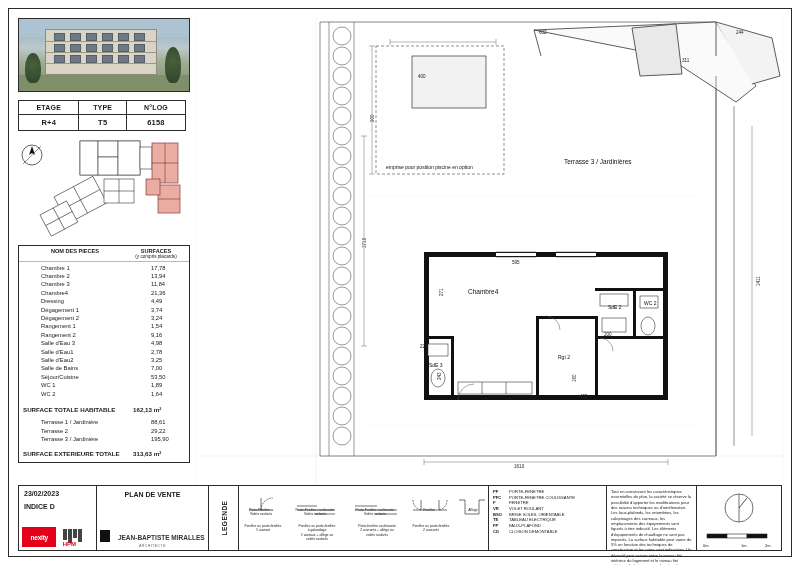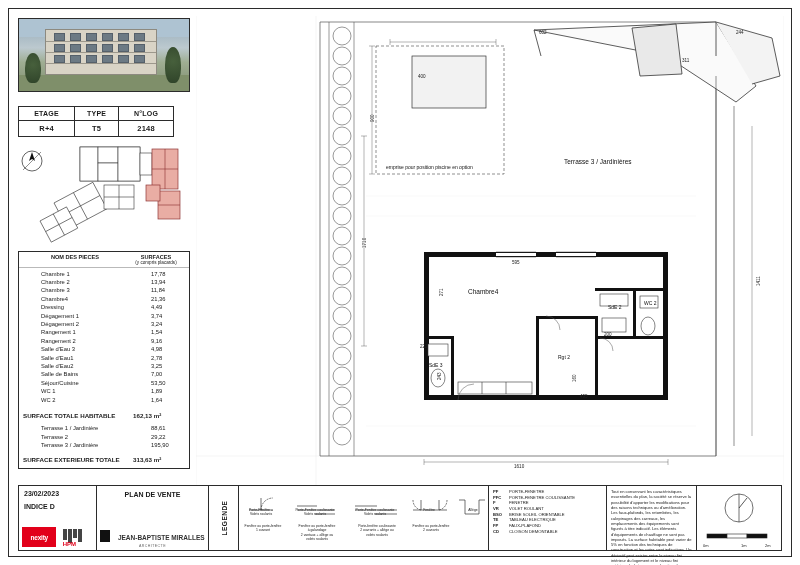--- a/index.html
+++ b/index.html
@@ -65,22 +65,22 @@
     background: #7f8f6a;
   }
   .photo-tree {
     position: absolute; bottom: 8px; width: 16px; height: 30px;
     background: radial-gradient(circle at 50% 40%, #47603c, #2f4329);
     border-radius: 50% 50% 40% 40%;
   }
 
   
   .etage-table {
-    margin-top: 14px;
-    width: 156px;
+    margin-top: 8px;
+    width: 168px;
     border-collapse: collapse;
     font-size: 7px;
   }
   .etage-table td, .etage-table th {
     border: 1px solid #2b2b2b;
     text-align: center;
     padding: 3px 0;
     font-weight: bold;
     letter-spacing: .2px;
   }
@@ -273,21 +273,21 @@
     <table class="etage-table">
       <tbody>
           <tr>
         <th>ETAGE</th>
         <th>TYPE</th>
         <th>N°LOG</th>
       </tr>
       <tr>
         <td>R+4</td>
         <td>T5</td>
-        <td>2148</td>
+        <td>6158</td>
       </tr>
     </tbody>
       </table>
 
     <div class="keyplan">
       <svg class="kp-svg" width="172" height="108" viewBox="0 0 172 108">
         <g stroke="#222" fill="none" stroke-width="0.6">
 
           <circle cx="14" cy="22" r="10" stroke="#222" stroke-width="0.7"></circle>
           <path d="M14 13 L17 22 L14 20 L11 22 Z" fill="#111" stroke="none"></path>

